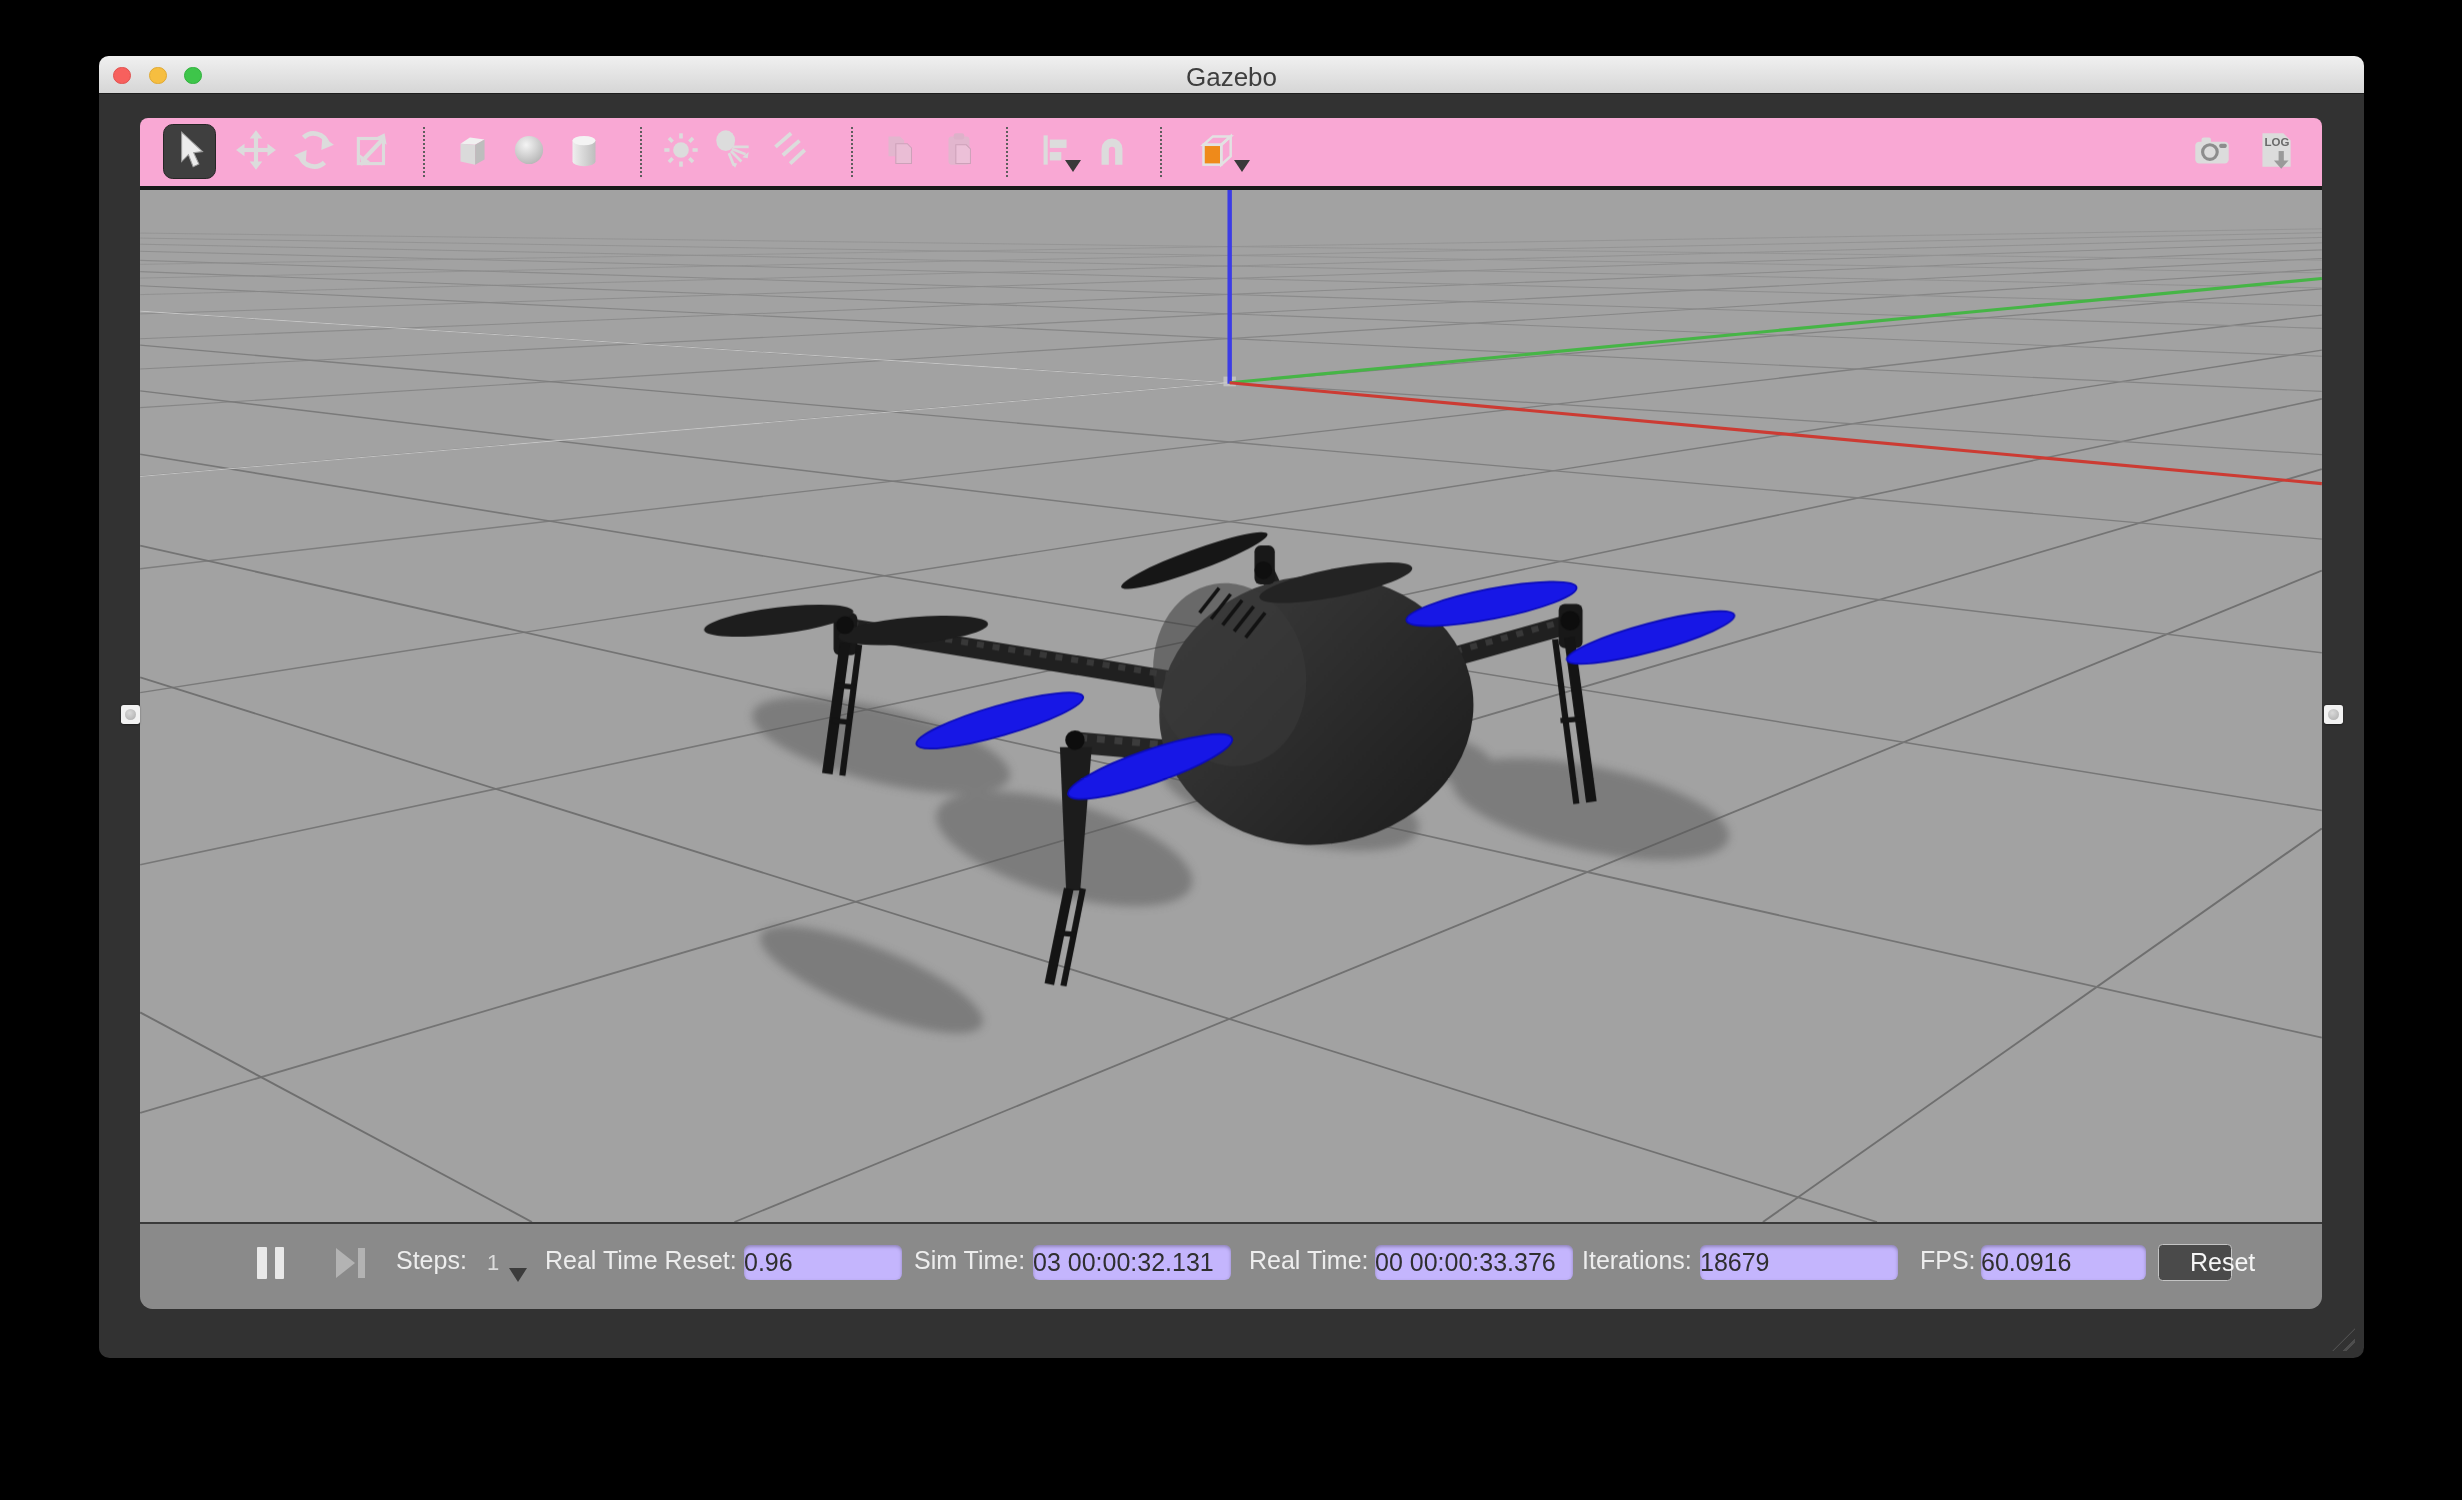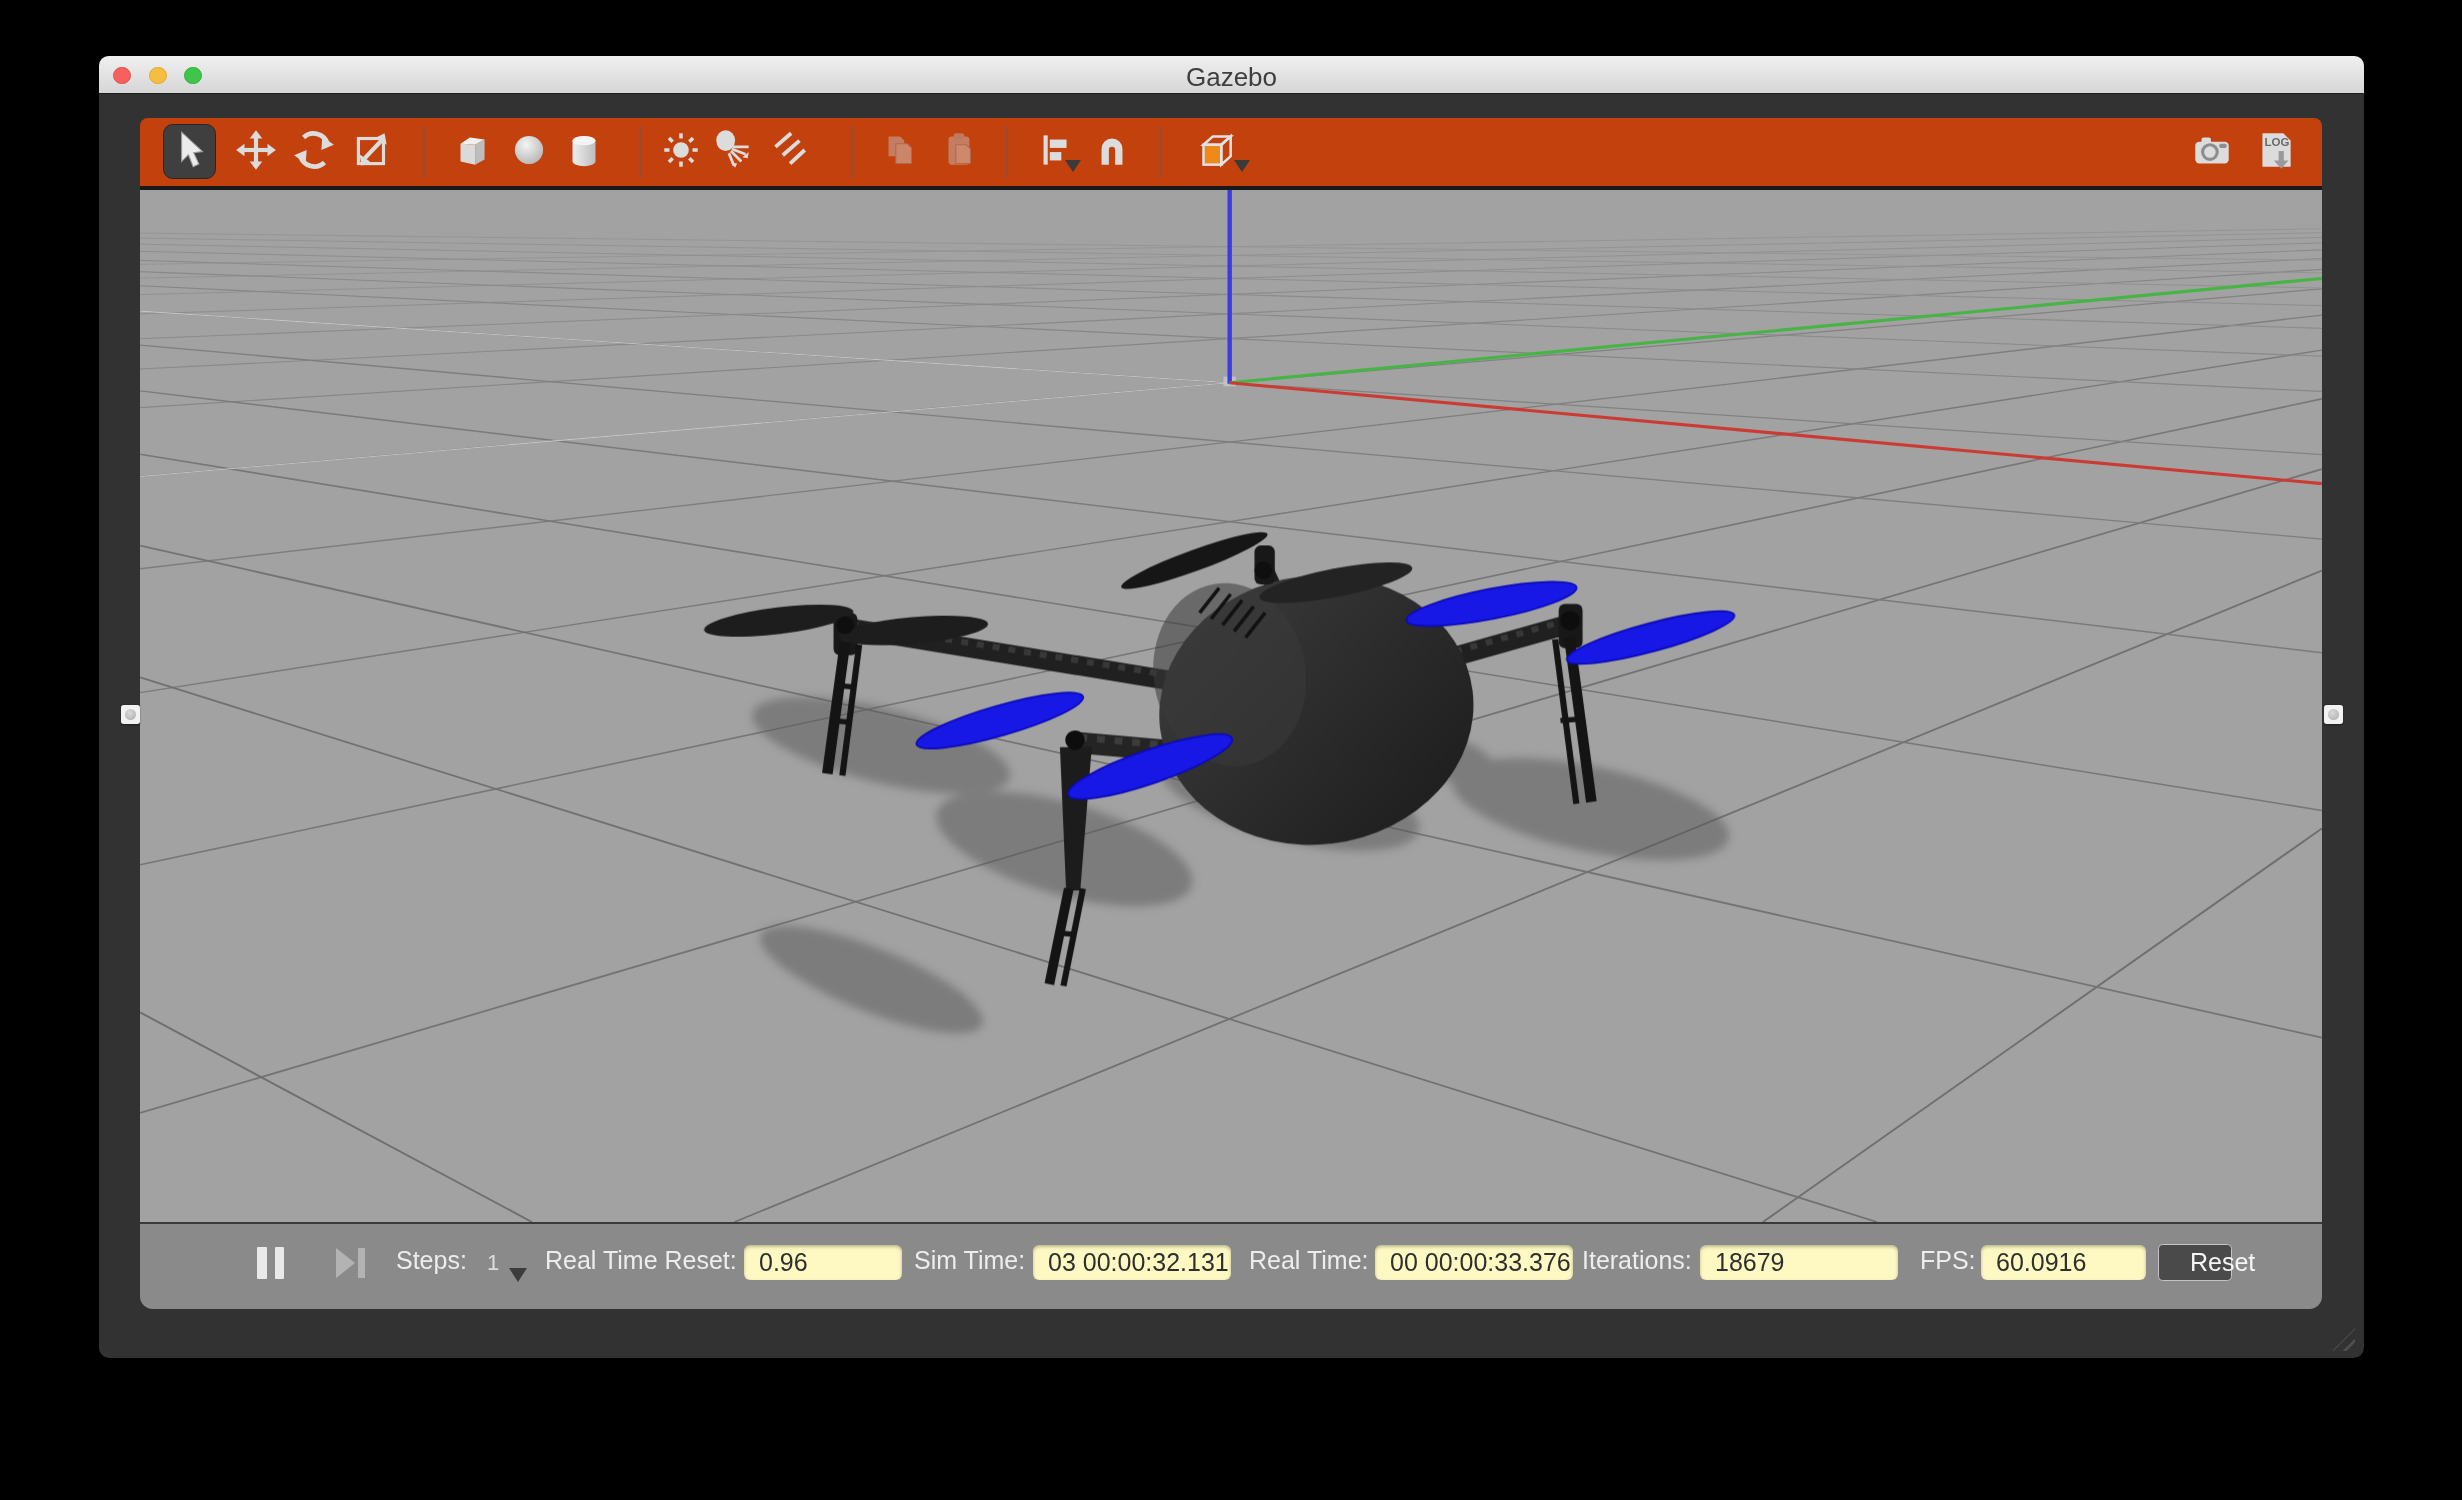--- a/index.html
+++ b/index.html
@@ -12,21 +12,21 @@
     background:linear-gradient(#f0f0f0,#d6d6d6);border-radius:9.7px 9.7px 0 0;
     border-bottom:0.9px solid #1e1e1e;box-sizing:border-box;}
   .traffic{position:absolute;top:10.6px;width:17.7px;height:17.7px;border-radius:50%;box-sizing:border-box;}
   .tl-red{left:14px;background:#f7605d;border:0.9px solid #e1504e;}
   .tl-yellow{left:50px;background:#f6be40;border:0.9px solid #e0a932;}
   .tl-green{left:85px;background:#3ec54a;border:0.9px solid #2fb13c;}
   .title-text{position:absolute;left:0;right:0;top:6.2px;text-align:center;
     font-size:26px;color:#3e3e3e;}
   
   .toolbar{position:absolute;left:41px;top:62px;width:2182px;height:68px;
-    background:#c2410c;border-radius:8px 8px 0 0;}
+    background:#f9a8d4;border-radius:8px 8px 0 0;}
   .toolbar-sep{position:absolute;top:8.8px;height:50px;width:0;
     border-left:2.7px dotted #5e5e5e;}
   .tool{position:absolute;top:8.8px;width:50px;height:50px;display:flex;
     align-items:center;justify-content:center;}
   .tool svg{width:46px;height:46px;}
   .tool-selected{top:6.2px;width:53px;height:55px;background:#3f3f3f;
     border:1.8px solid #262626;border-radius:9.7px;box-sizing:border-box;}
   .tool-disabled{opacity:.45;}
   .caret{position:absolute;width:0;height:0;border-left:8.8px solid transparent;
     border-right:8.8px solid transparent;border-top:12.4px solid #3a3a3a;}
@@ -37,23 +37,23 @@
   .viewport svg{position:absolute;left:0;top:0;}
   .strip-dark{position:absolute;left:41px;top:1166px;width:2182px;height:2.7px;background:#3a3a3a;}
   .splitter{position:absolute;width:18.6px;height:18.6px;background:#f2f2f2;border-radius:2.7px;
     box-shadow:0 0.9px 1.8px rgba(0,0,0,.4);display:flex;align-items:center;justify-content:center;}
   .splitter .dot{width:11.5px;height:11.5px;border-radius:50%;
     background:radial-gradient(circle at 40% 35%,#d9d9d9,#ababab);}
   
   .statusbar{position:absolute;left:41px;top:1168px;width:2182px;height:85px;
     background:#8a8a8a;border-radius:0 0 12.4px 12.4px;font-size:25px;}
   .sb-label{position:absolute;top:19px;line-height:35px;color:#ededed;white-space:nowrap;}
-  .sb-field{position:absolute;top:21px;height:35px;background:#fef9c3;border-radius:6.2px;
+  .sb-field{position:absolute;top:21px;height:35px;background:#c4b5fd;border-radius:6.2px;
     box-shadow:inset 0 1.8px 3.5px rgba(0,0,0,.28);color:#2f2f2f;line-height:35px;
-    padding-left:15px;box-sizing:border-box;white-space:nowrap;overflow:hidden;}
+    padding-left:0;box-sizing:border-box;white-space:nowrap;overflow:hidden;}
   .sb-steps-value{position:absolute;top:23px;line-height:32px;color:#dcdcdc;font-size:22px;}
   .pause-btn{position:absolute;left:117px;top:23px;width:32px;height:32px;display:flex;gap:8px;}
   .pause-btn span{width:9.7px;height:32px;background:#e9e9e9;border-radius:0.9px;}
   .step-btn{position:absolute;left:196px;top:23px;width:32px;height:32px;display:flex;
     align-items:center;opacity:.6;}
   .step-btn .tri{width:0;height:0;border-top:15px solid transparent;
     border-bottom:15px solid transparent;border-left:19.5px solid #cfcfcf;}
   .step-btn .bar{width:7px;height:30px;background:#cfcfcf;margin-left:2.7px;}
   .steps-caret{position:absolute;left:369px;top:44px;border-left:9.7px solid transparent;
     border-right:9.7px solid transparent;border-top:14px solid #3c3c3c;width:0;height:0;}

